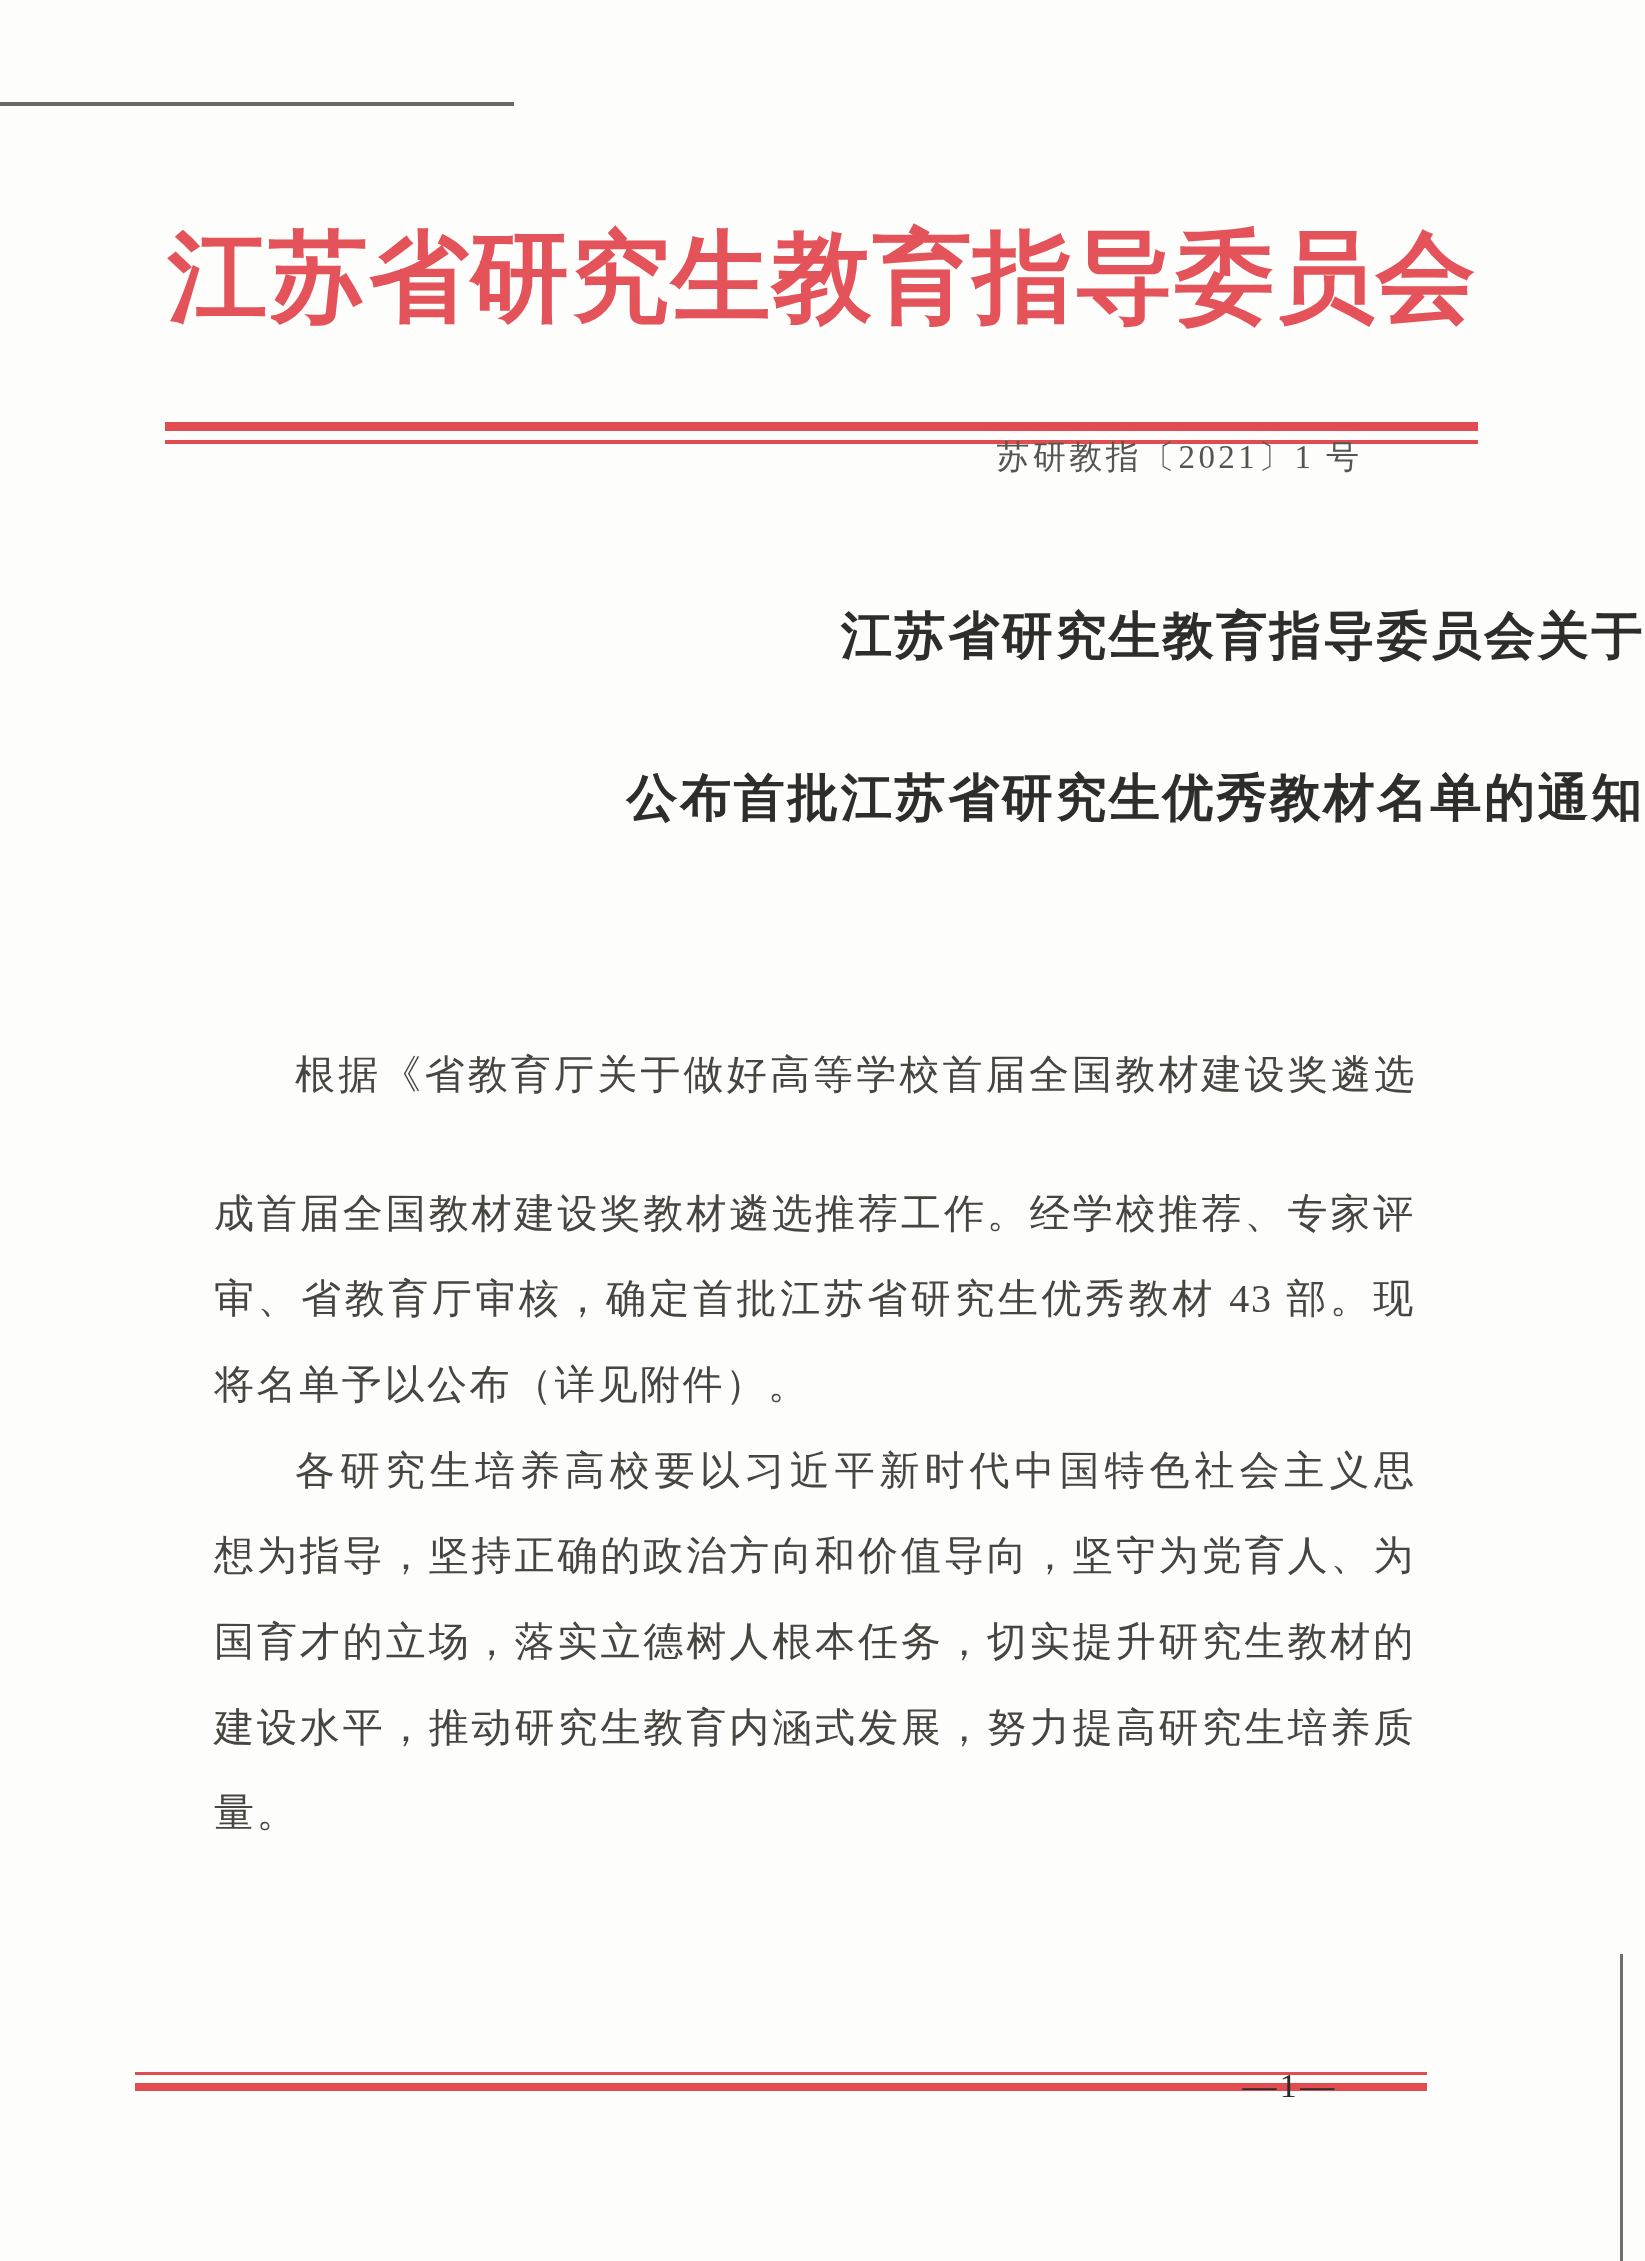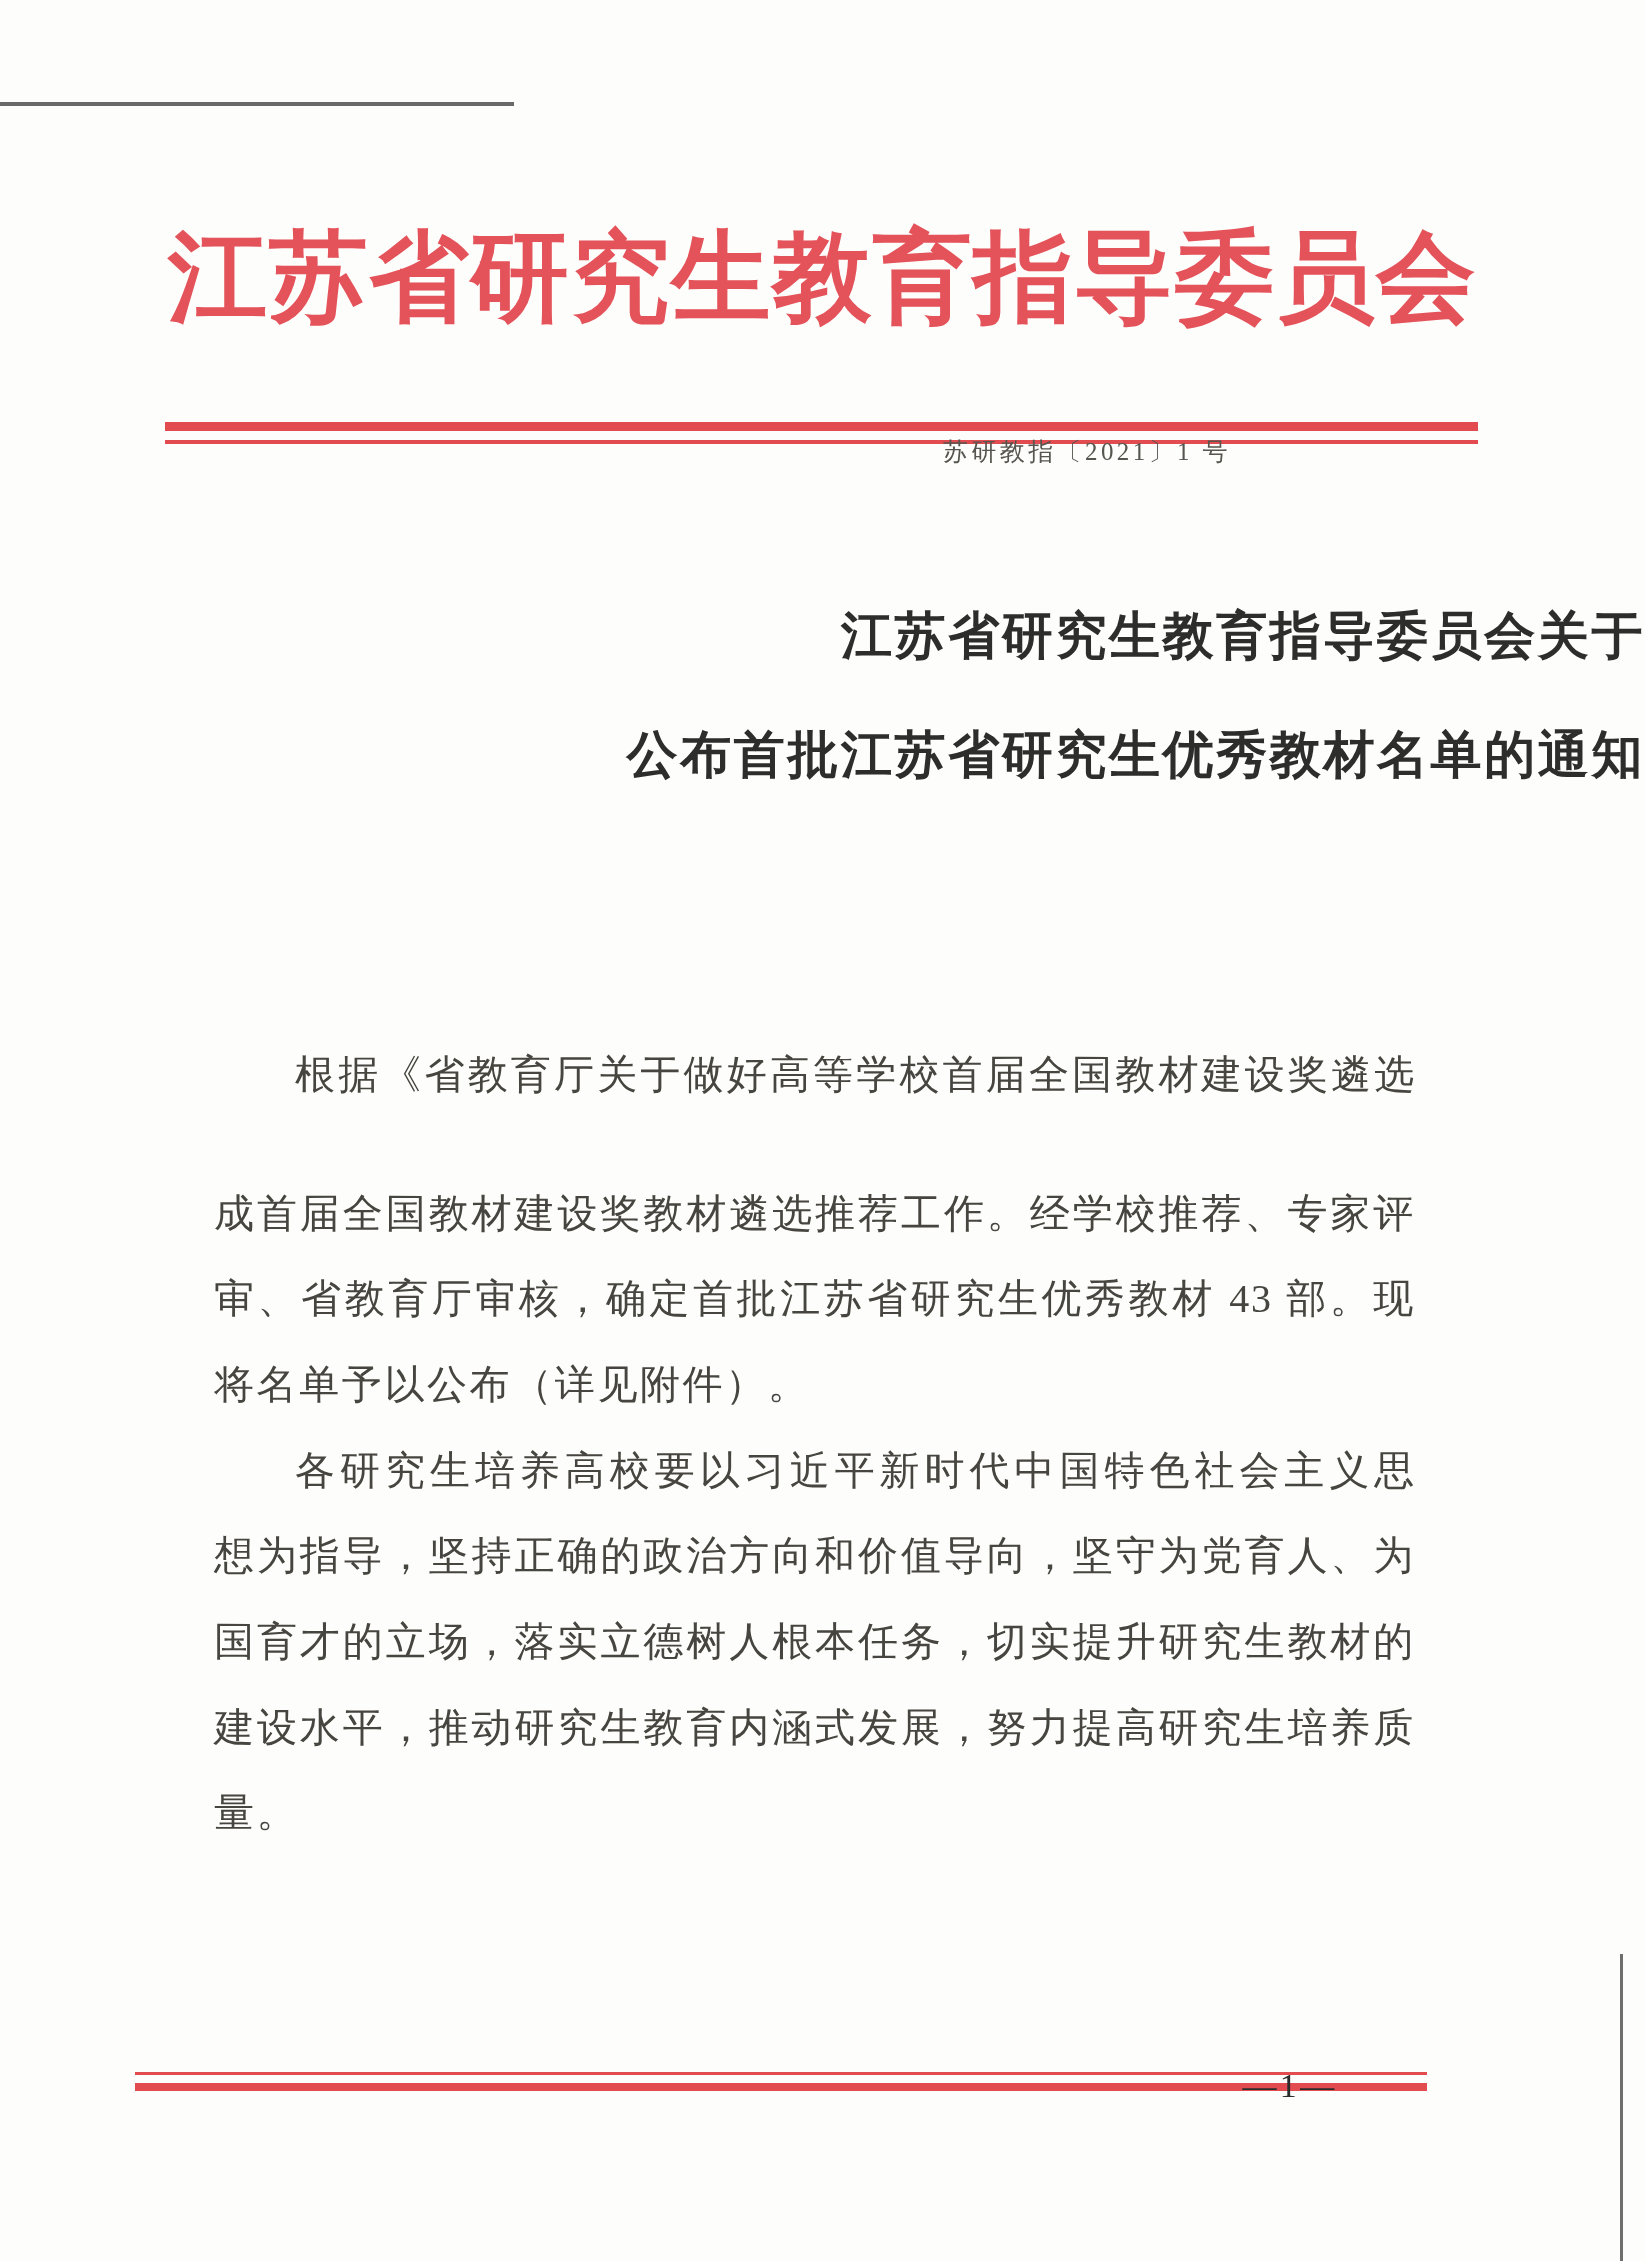--- a/index.html
+++ b/index.html
@@ -52,41 +52,41 @@
     left: 165px; top: 440px;
     width: 1313px; height: 4.3px;
     background: #e24c51;
   }
 
   
   .doc-number {
     position: absolute;
     left: 943px; top: 435px;
     width: 473px;
-    text-align: left;
-    font-size: 25px;
+    text-align: center;
+    font-size: 33px;
     letter-spacing: 3.4px;
     color: #56554f;
     white-space: nowrap;
   }
 
   
   .title-line {
     position: absolute;
     left: 0;
     width: 1645px;
     text-align: right;
     font-size: 51px;
     font-weight: bold;
     letter-spacing: 2.6px;
     color: #2d2d2b;
     white-space: nowrap;
   }
   .title-line.l1 { top: 602px; }
-  .title-line.l2 { top: 721px; }
+  .title-line.l2 { top: 764px; }
 
   
   .body-line {
     position: absolute;
     left: 214px;
     width: 1201px;
     height: 51px;
     font-size: 40px;
     color: #46453f;
     letter-spacing: 1.7px;

